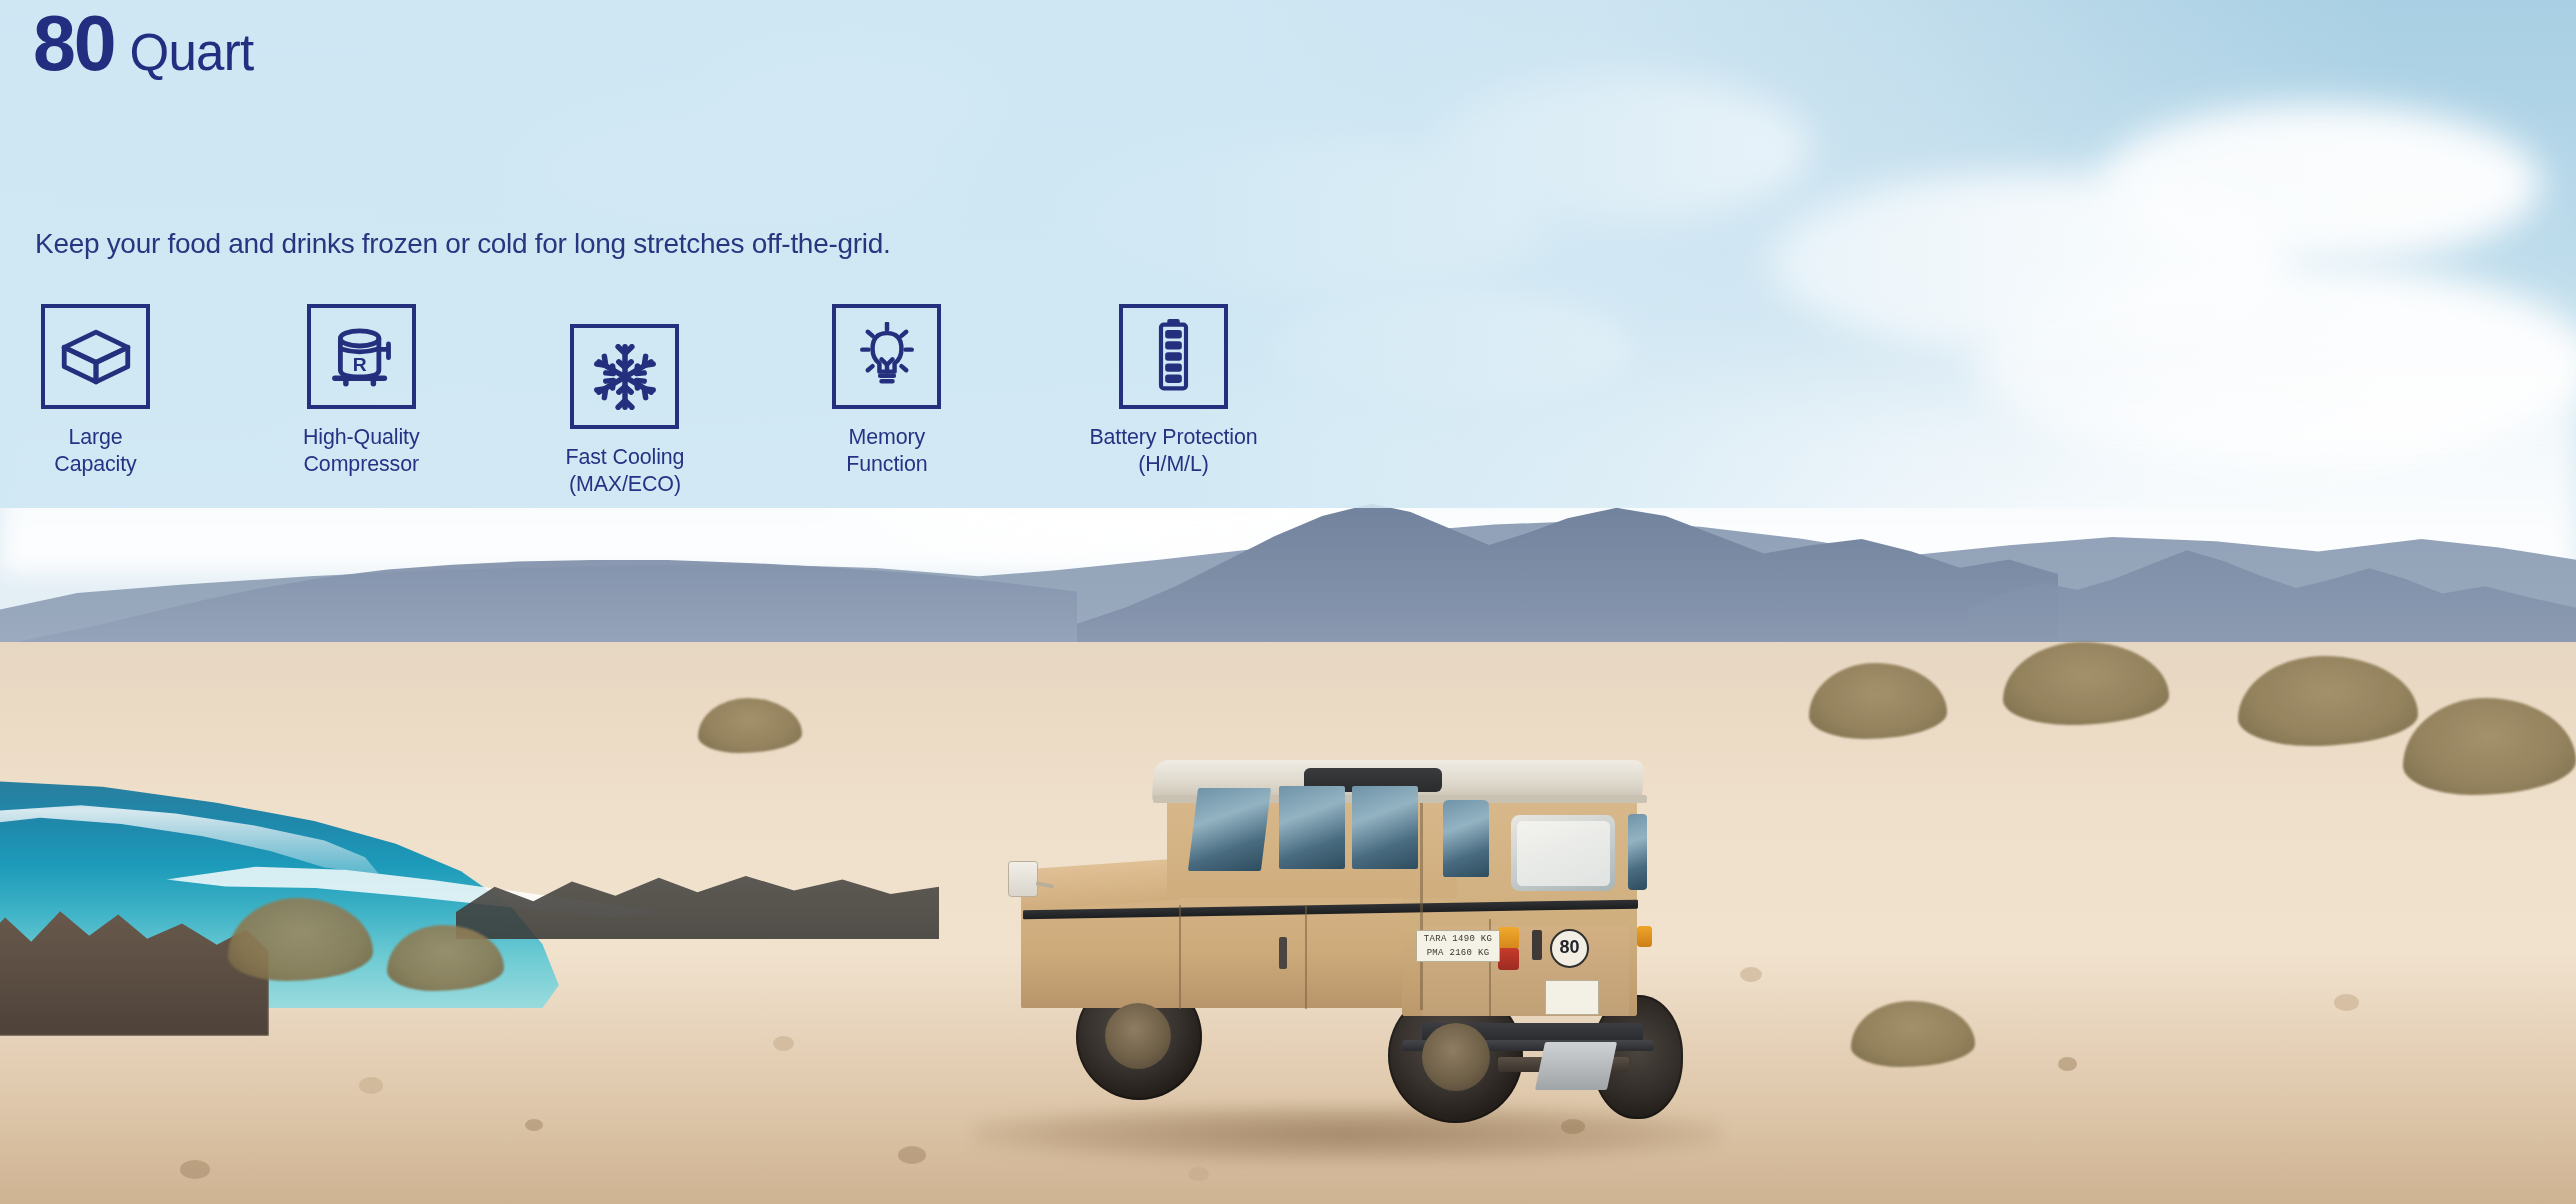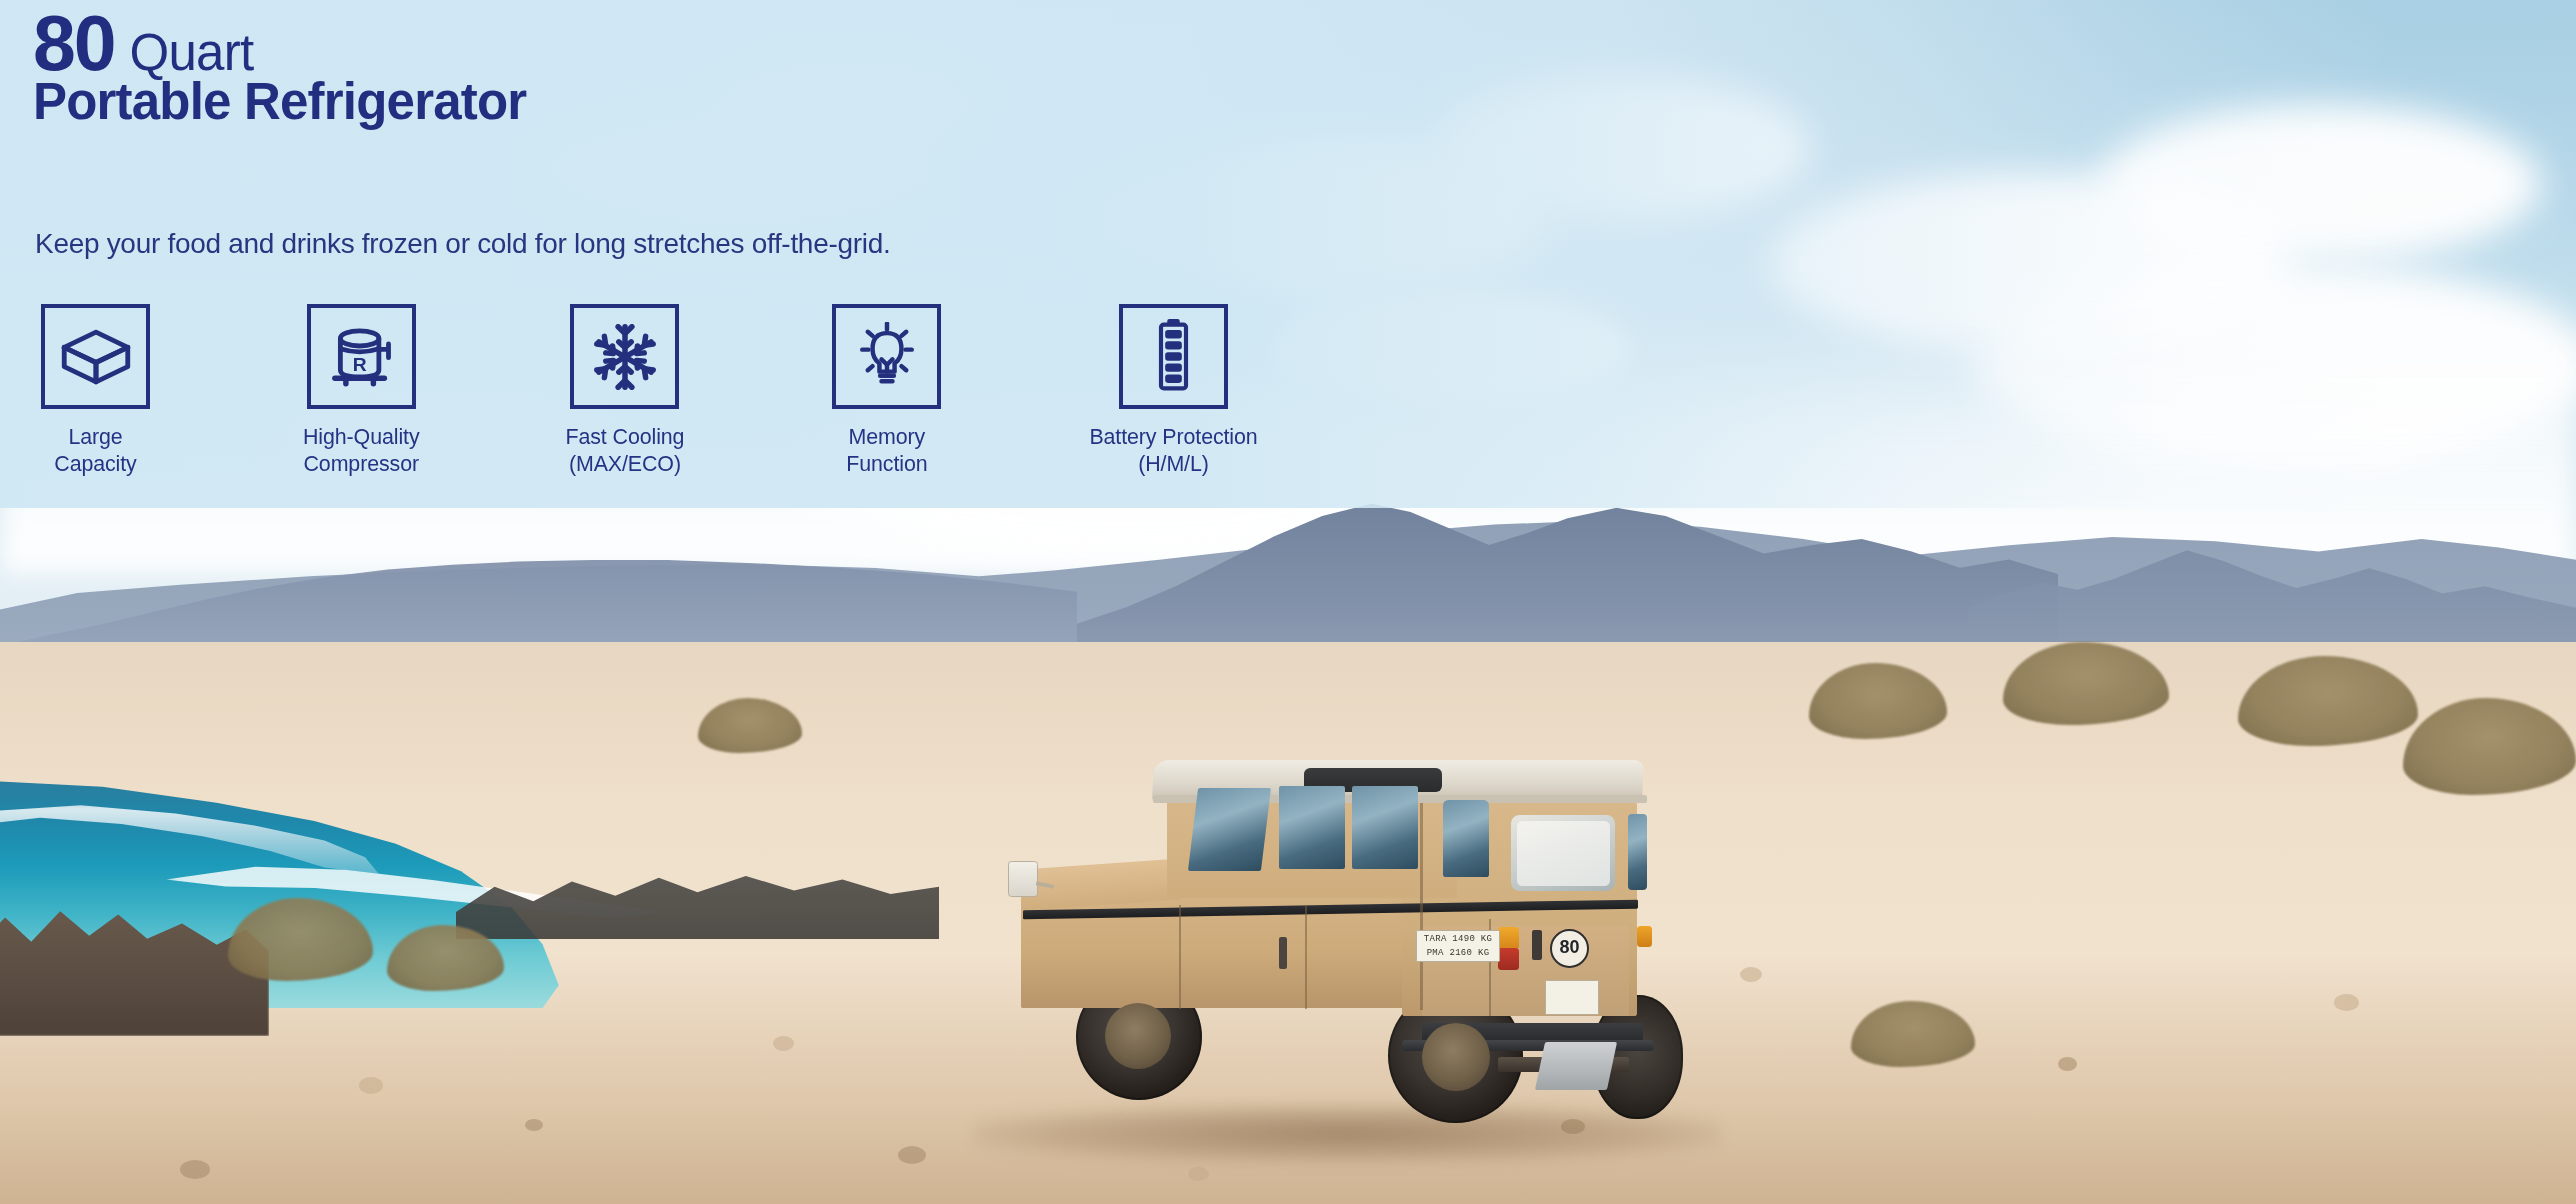--- a/index.html
+++ b/index.html
@@ -369,21 +369,20 @@
     </div>
   </div>
 
   <div class="overlay"></div>
 
   <div class="headline">
     <div class="h-line1">
       <span class="h-num">80</span>
       <span class="h-unit">Quart</span>
     </div>
-    <div class="h-line2">Portable Refrigerator</div>
   </div>
 
   <div class="subhead">Keep your food and drinks frozen or cold for long stretches off-the-grid.</div>
 
   <div class="features">
 
     <div class="feature" style="margin-left:41px;">
       <div class="fbox">
         <svg width="72" height="58" viewBox="0 0 104 84" fill="none" stroke="#24307e" stroke-width="7" stroke-linejoin="round" stroke-linecap="round">
           <path d="M6 28 L52 6 L98 28 L52 50 Z"></path>
@@ -408,21 +407,21 @@
           <text x="46" y="66" font-size="28" font-weight="bold" fill="#24307e" stroke="none" text-anchor="middle" font-family="Liberation Sans, sans-serif">R</text>
         </svg>
       </div>
       <div class="flabel">High-Quality
 Compressor</div>
     </div>
 
 
 
 
-    <div class="feature" style="margin-left:146px;">
+    <div class="feature" style="margin-left:146px;margin-top:20px;">
       <div class="fbox">
         <svg width="66" height="66" viewBox="0 0 96 96" fill="none" stroke="#24307e" stroke-width="8" stroke-linecap="round" stroke-linejoin="round">
           <g>
             <path d="M48 4 V92"></path>
             <path d="M10 26 L86 70"></path>
             <path d="M86 26 L10 70"></path>
           </g>
           <g>
             <path d="M48 14 l-10 -10 M48 14 l10 -10 M48 82 l-10 10 M48 82 l10 10"></path>
             <path d="M20 31 l-13 -2 M20 31 l-2 -13 M76 65 l13 2 M76 65 l2 13"></path>

